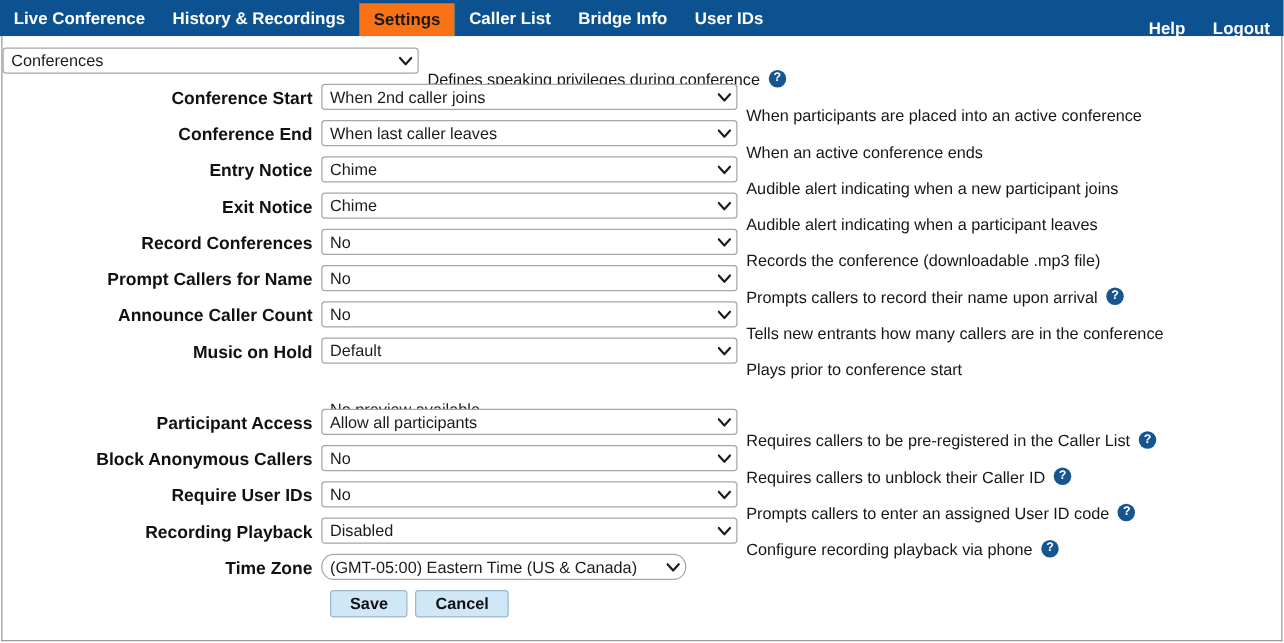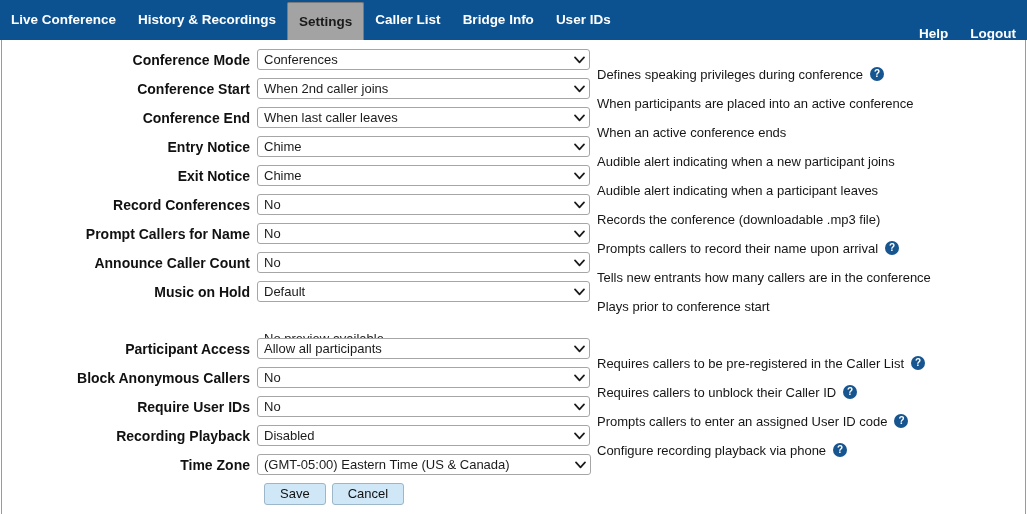--- a/index.html
+++ b/index.html
@@ -12,40 +12,40 @@
     height: 514px;
     font-family: "Liberation Sans", sans-serif;
     font-size: 13px;
     color: #000000;
     overflow: hidden;
   }
 
   
   #nav-bar {
     position: relative;
-    height: 40px;
+    height: 29px;
     background: #0d5290;
     display: flex;
     align-items: stretch;
     box-sizing: border-box;
   }
   .nav-tab {
     display: flex;
     align-items: center;
     padding: 0 11px;
     color: #ffffff;
     font-weight: bold;
     font-size: 13.5px;
     line-height: 1;
     white-space: nowrap;
     cursor: pointer;
     box-sizing: border-box;
   }
   .nav-tab.active {
-    background: #a3a3a3;
+    background: #f97316;
     color: #1a1a1a;
     border-left: 1px solid #7a7a7a;
     border-right: 1px solid #7a7a7a;
     border-top: 1px solid #7a7a7a;
     margin-top: 2px;
     border-radius: 2px 2px 0 0;
     text-align: right;
   }
   #nav-spacer { flex: 1 1 auto; }
   .nav-right {
@@ -166,20 +166,21 @@
   .btn {
     background: #cfe7f7;
     border: 1px solid #9bb7c9;
     border-radius: 3px;
     font-size: 13px;
     color: #111111;
     padding: 3px 15px;
     cursor: pointer;
     font-family: "Liberation Sans", sans-serif;
     line-height: 1.15;
+    font-weight: bold;
   }
 </style>
 </head>
 <body>
 
 <div id="nav-bar">
   <div id="nav-tabs" style="display: flex; align-items: stretch;">
       <div class="nav-tab">
         <span>Live Conference</span>
       </div>
@@ -206,21 +207,20 @@
       </div>
       <div class="nav-tab">
         <span>Logout</span>
       </div>
     </div>
 </div>
 
 <div id="content-frame">
   <div id="form-rows" style="padding-top: 5px;">
       <div class="form-row">
-        <div class="row-label">Conference Mode</div>
         <div class="select-box">
           <span class="sel-value">Conferences</span>
           <span class="chevron">
             <svg width="11" height="8" viewBox="0 0 11 8" xmlns="http://www.w3.org/2000/svg">
               <path d="M1 1.4 L5.5 6.4 L10 1.4" fill="none" stroke="#1b1b1b" stroke-width="1.7" stroke-linecap="round" stroke-linejoin="round"></path>
             </svg>
           </span>
         </div>
         <div class="row-desc">
           <span>Defines speaking privileges during conference</span>
@@ -399,21 +399,21 @@
             </svg>
           </span>
         </div>
         <div class="row-desc">
           <span>Configure recording playback via phone</span>
           <span class="help-icon">?</span>
         </div>
       </div>
       <div class="form-row">
         <div class="row-label">Time Zone</div>
-        <div class="select-box" style="width: 334px;">
+        <div class="select-box" style="width: 292px; border-radius: 10px;">
           <span class="sel-value">(GMT-05:00) Eastern Time (US &amp; Canada)</span>
           <span class="chevron">
             <svg width="11" height="8" viewBox="0 0 11 8" xmlns="http://www.w3.org/2000/svg">
               <path d="M1 1.4 L5.5 6.4 L10 1.4" fill="none" stroke="#1b1b1b" stroke-width="1.7" stroke-linecap="round" stroke-linejoin="round"></path>
             </svg>
           </span>
         </div>
       </div>
       <div class="button-row">
         <div class="btn-spacer"></div>

